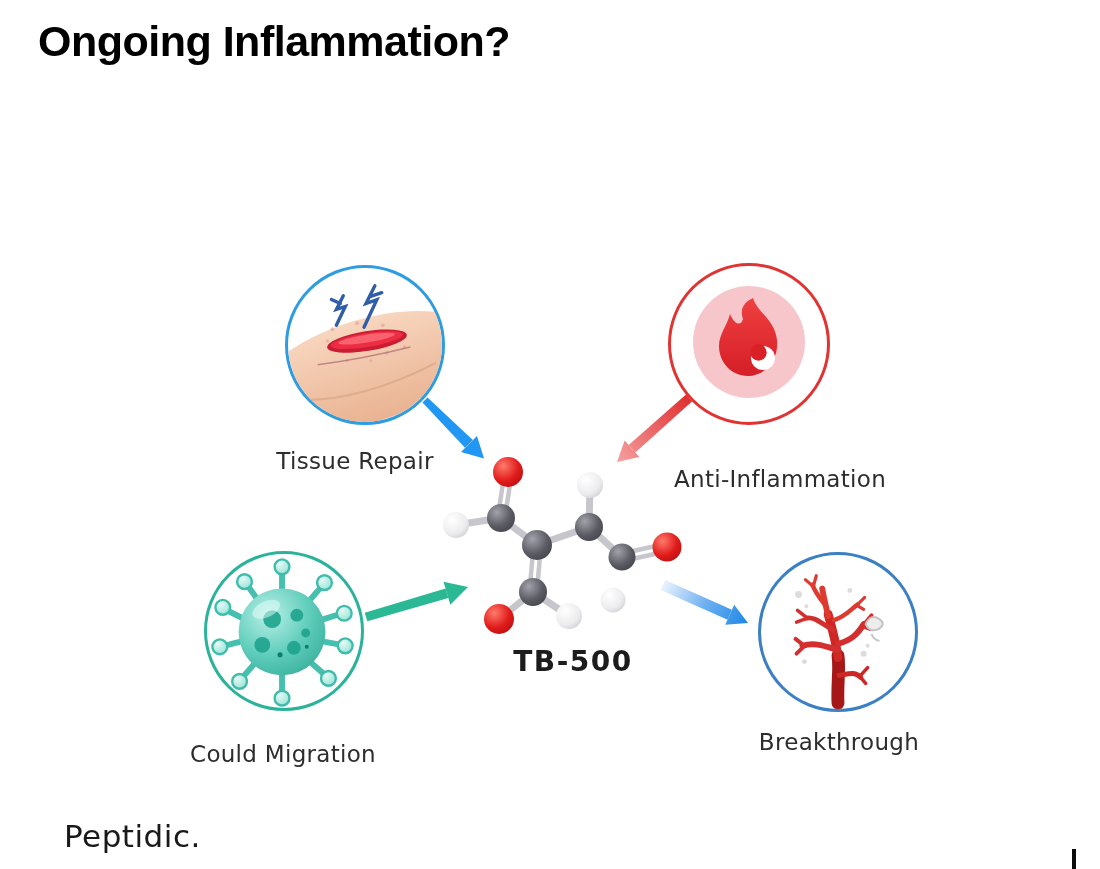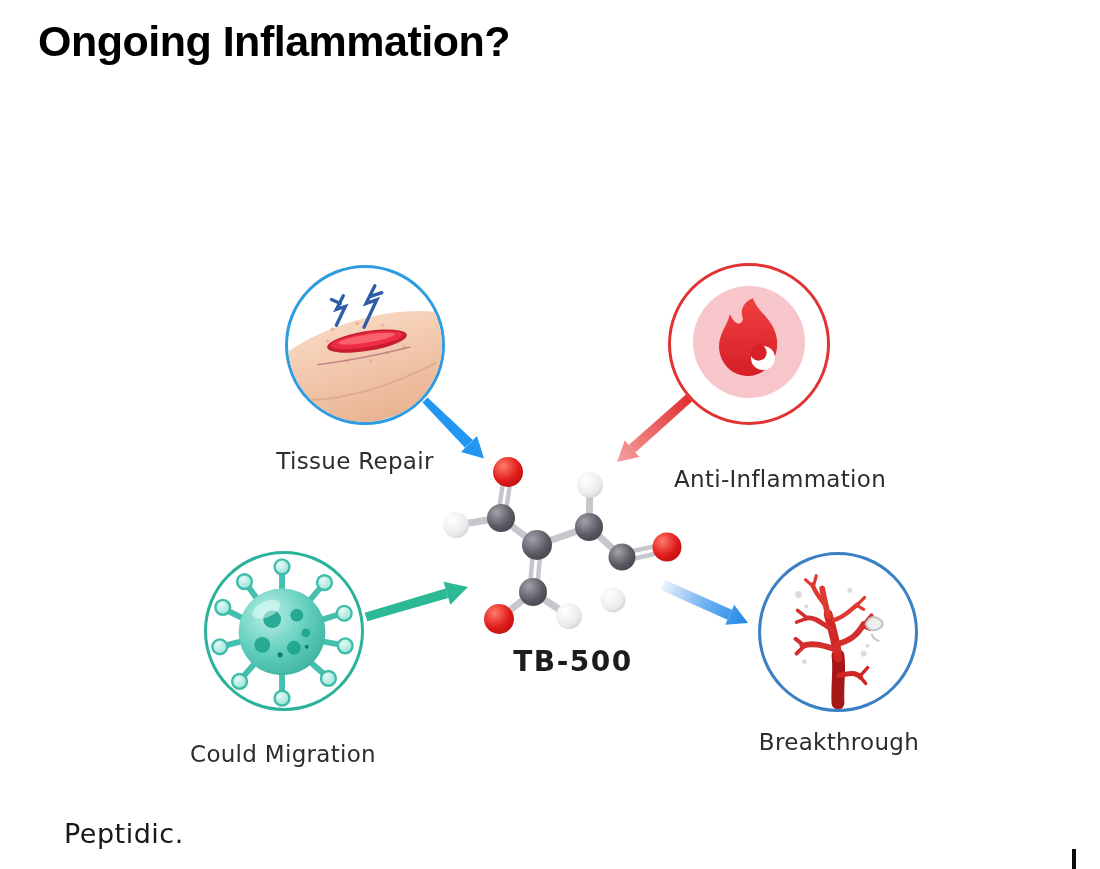--- a/index.html
+++ b/index.html
@@ -17,21 +17,21 @@
   .c-angio{left:758px;top:552px;width:160px;height:160px;border:3px solid #3b7fc4;}
   .node-label{position:absolute;text-align:center;color:#2d2d2d;font-size:23px;
               font-weight:500;letter-spacing:0.3px;}
   .l-tissue{left:250px;top:448px;width:210px;}
   .l-anti{left:662px;top:437px;width:236px;margin-top:29px;}
   .l-cell{left:177px;top:741px;width:212px;}
   .l-angio{left:736px;top:729px;width:206px;}
   .mol-label{position:absolute;left:492px;top:645px;width:162px;text-align:center;
              font-size:28px;font-weight:bold;color:#1c1c1c;letter-spacing:1.5px;}
   .overlay{position:absolute;left:0;top:0;width:1100px;height:869px;pointer-events:none;}
-  .brand{position:absolute;left:64px;top:818px;font-size:27px;font-weight:500;
+  .brand{position:absolute;left:64px;top:818px;font-size:31px;font-weight:500;
          color:#191919;letter-spacing:0.5px;}
   .cursor{position:absolute;left:1072px;top:849px;width:4px;height:20px;background:#0b0b0b;}
 </style>
 </head>
 <body>
 
 <div class="title">
   <span>Ongoing Inflammation?</span>
 </div>
 

